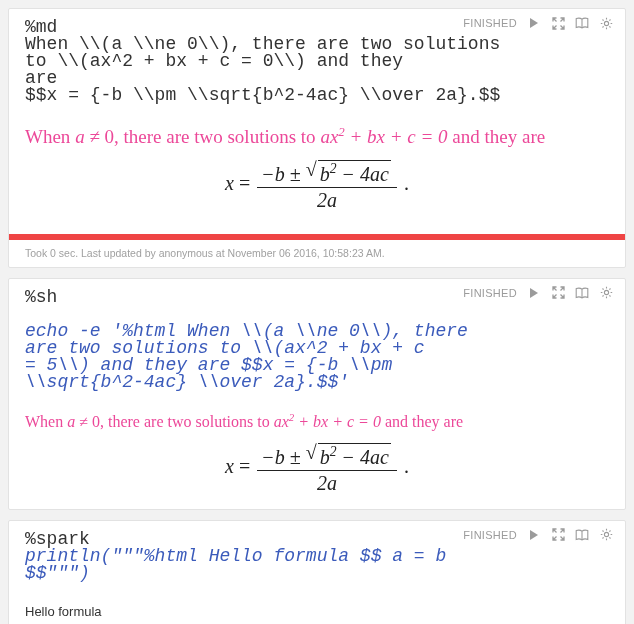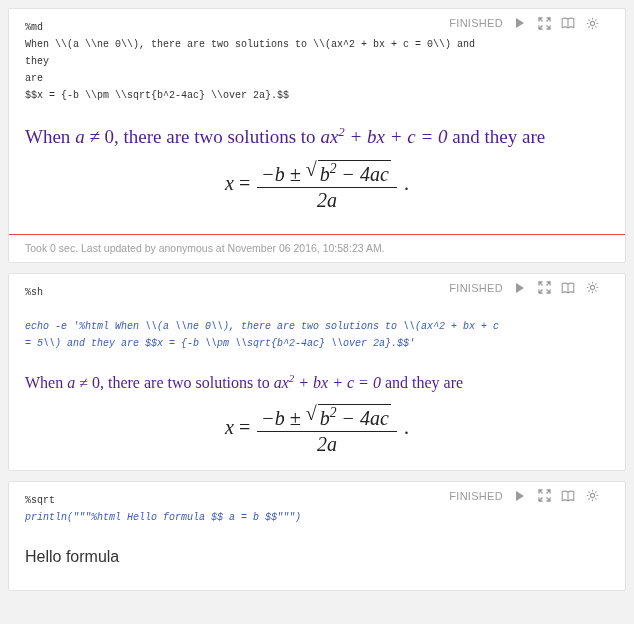--- a/index.html
+++ b/index.html
@@ -19,21 +19,21 @@
   .paragraph {
     background: #ffffff;
     border: 1px solid #e2e2e2;
     border-radius: 2px;
     margin-bottom: 10px;
     position: relative;
   }
   .para-toolbar {
     position: absolute;
     top: 7px;
-    right: 26px;
+    right: 12px;
     display: flex;
     align-items: center;
     gap: 10px;
     color: #9b9b9b;
     font-size: 11px;
     letter-spacing: 0.3px;
   }
   .status-text {
     font-size: 11px;
     color: #9b9b9b;
@@ -46,38 +46,38 @@
     align-items: center;
     justify-content: center;
     color: #9b9b9b;
     cursor: pointer;
   }
   .tb-icon svg { display: block; }
 
   .editor {
     padding: 10px 120px 8px 16px;
     font-family: "Liberation Mono", monospace;
-    font-size: 10px;
+    font-size: 18px;
     line-height: 17px;
     color: #333333;
     white-space: pre-wrap;
     word-break: break-word;
     min-height: 20px;
   }
   .editor .code-blue { color: #3b5bbb; font-style: italic; }
   .editor .magic { color: #333333; }
 
   .result {
     padding: 6px 16px 0 16px;
     color: #222222;
   }
   .result-line {
     font-family: "Liberation Serif", serif;
     font-size: 19px;
-    color: #4c1d95;
+    color: #ec4899;
     padding: 6px 0 2px 0;
   }
   .result-line.small {
     font-size: 16px;
   }
   .math-italic {
     font-family: "Liberation Serif", serif;
     font-style: italic;
   }
   .math-display {
@@ -115,26 +115,26 @@
     font-size: 20px;
   }
   .sqrt .radicand {
     display: inline-block;
     border-top: 1px solid #222;
     padding: 0 2px;
   }
   .sup { font-size: 0.68em; vertical-align: super; }
   .plain-text {
     font-family: "Liberation Sans", sans-serif;
-    font-size: 16px;
+    font-size: 13px;
     color: #333;
     padding: 8px 0 0 0;
   }
   .footer {
-    border-top: 1px solid #ef4444;
+    border-top: 6px solid #ef4444;
     margin-top: 8px;
     padding: 7px 16px 8px 16px;
     font-size: 10.5px;
     color: #a0a0a0;
   }
   .run-tri {
     width: 0; height: 0;
     border-left: 8px solid #9b9b9b;
     border-top: 5px solid transparent;
     border-bottom: 5px solid transparent;
@@ -268,21 +268,21 @@
         </svg>
       </span>
       <span class="tb-icon">
         <svg width="13" height="13" viewBox="0 0 13 13" fill="none" stroke="#9b9b9b" stroke-width="1.1">
           <circle cx="6.5" cy="6.5" r="2.1"></circle>
           <path d="M6.5 0.8 L6.5 2.4 M6.5 10.6 L6.5 12.2 M0.8 6.5 L2.4 6.5 M10.6 6.5 L12.2 6.5 M2.5 2.5 L3.6 3.6 M9.4 9.4 L10.5 10.5 M10.5 2.5 L9.4 3.6 M3.6 9.4 L2.5 10.5"></path>
         </svg>
       </span>
     </div>
 
-    <div class="editor"><span class="magic">%sqrt</span>
+    <div class="editor"><span class="magic">%spark</span>
 <span class="code-blue">println("""%html Hello formula $$ a = b $$""")</span></div>
 
     <div class="result">
       <div class="plain-text">Hello formula</div>
       <div class="math-display"></div>
     </div>
 
   </div>
 
 </div>

